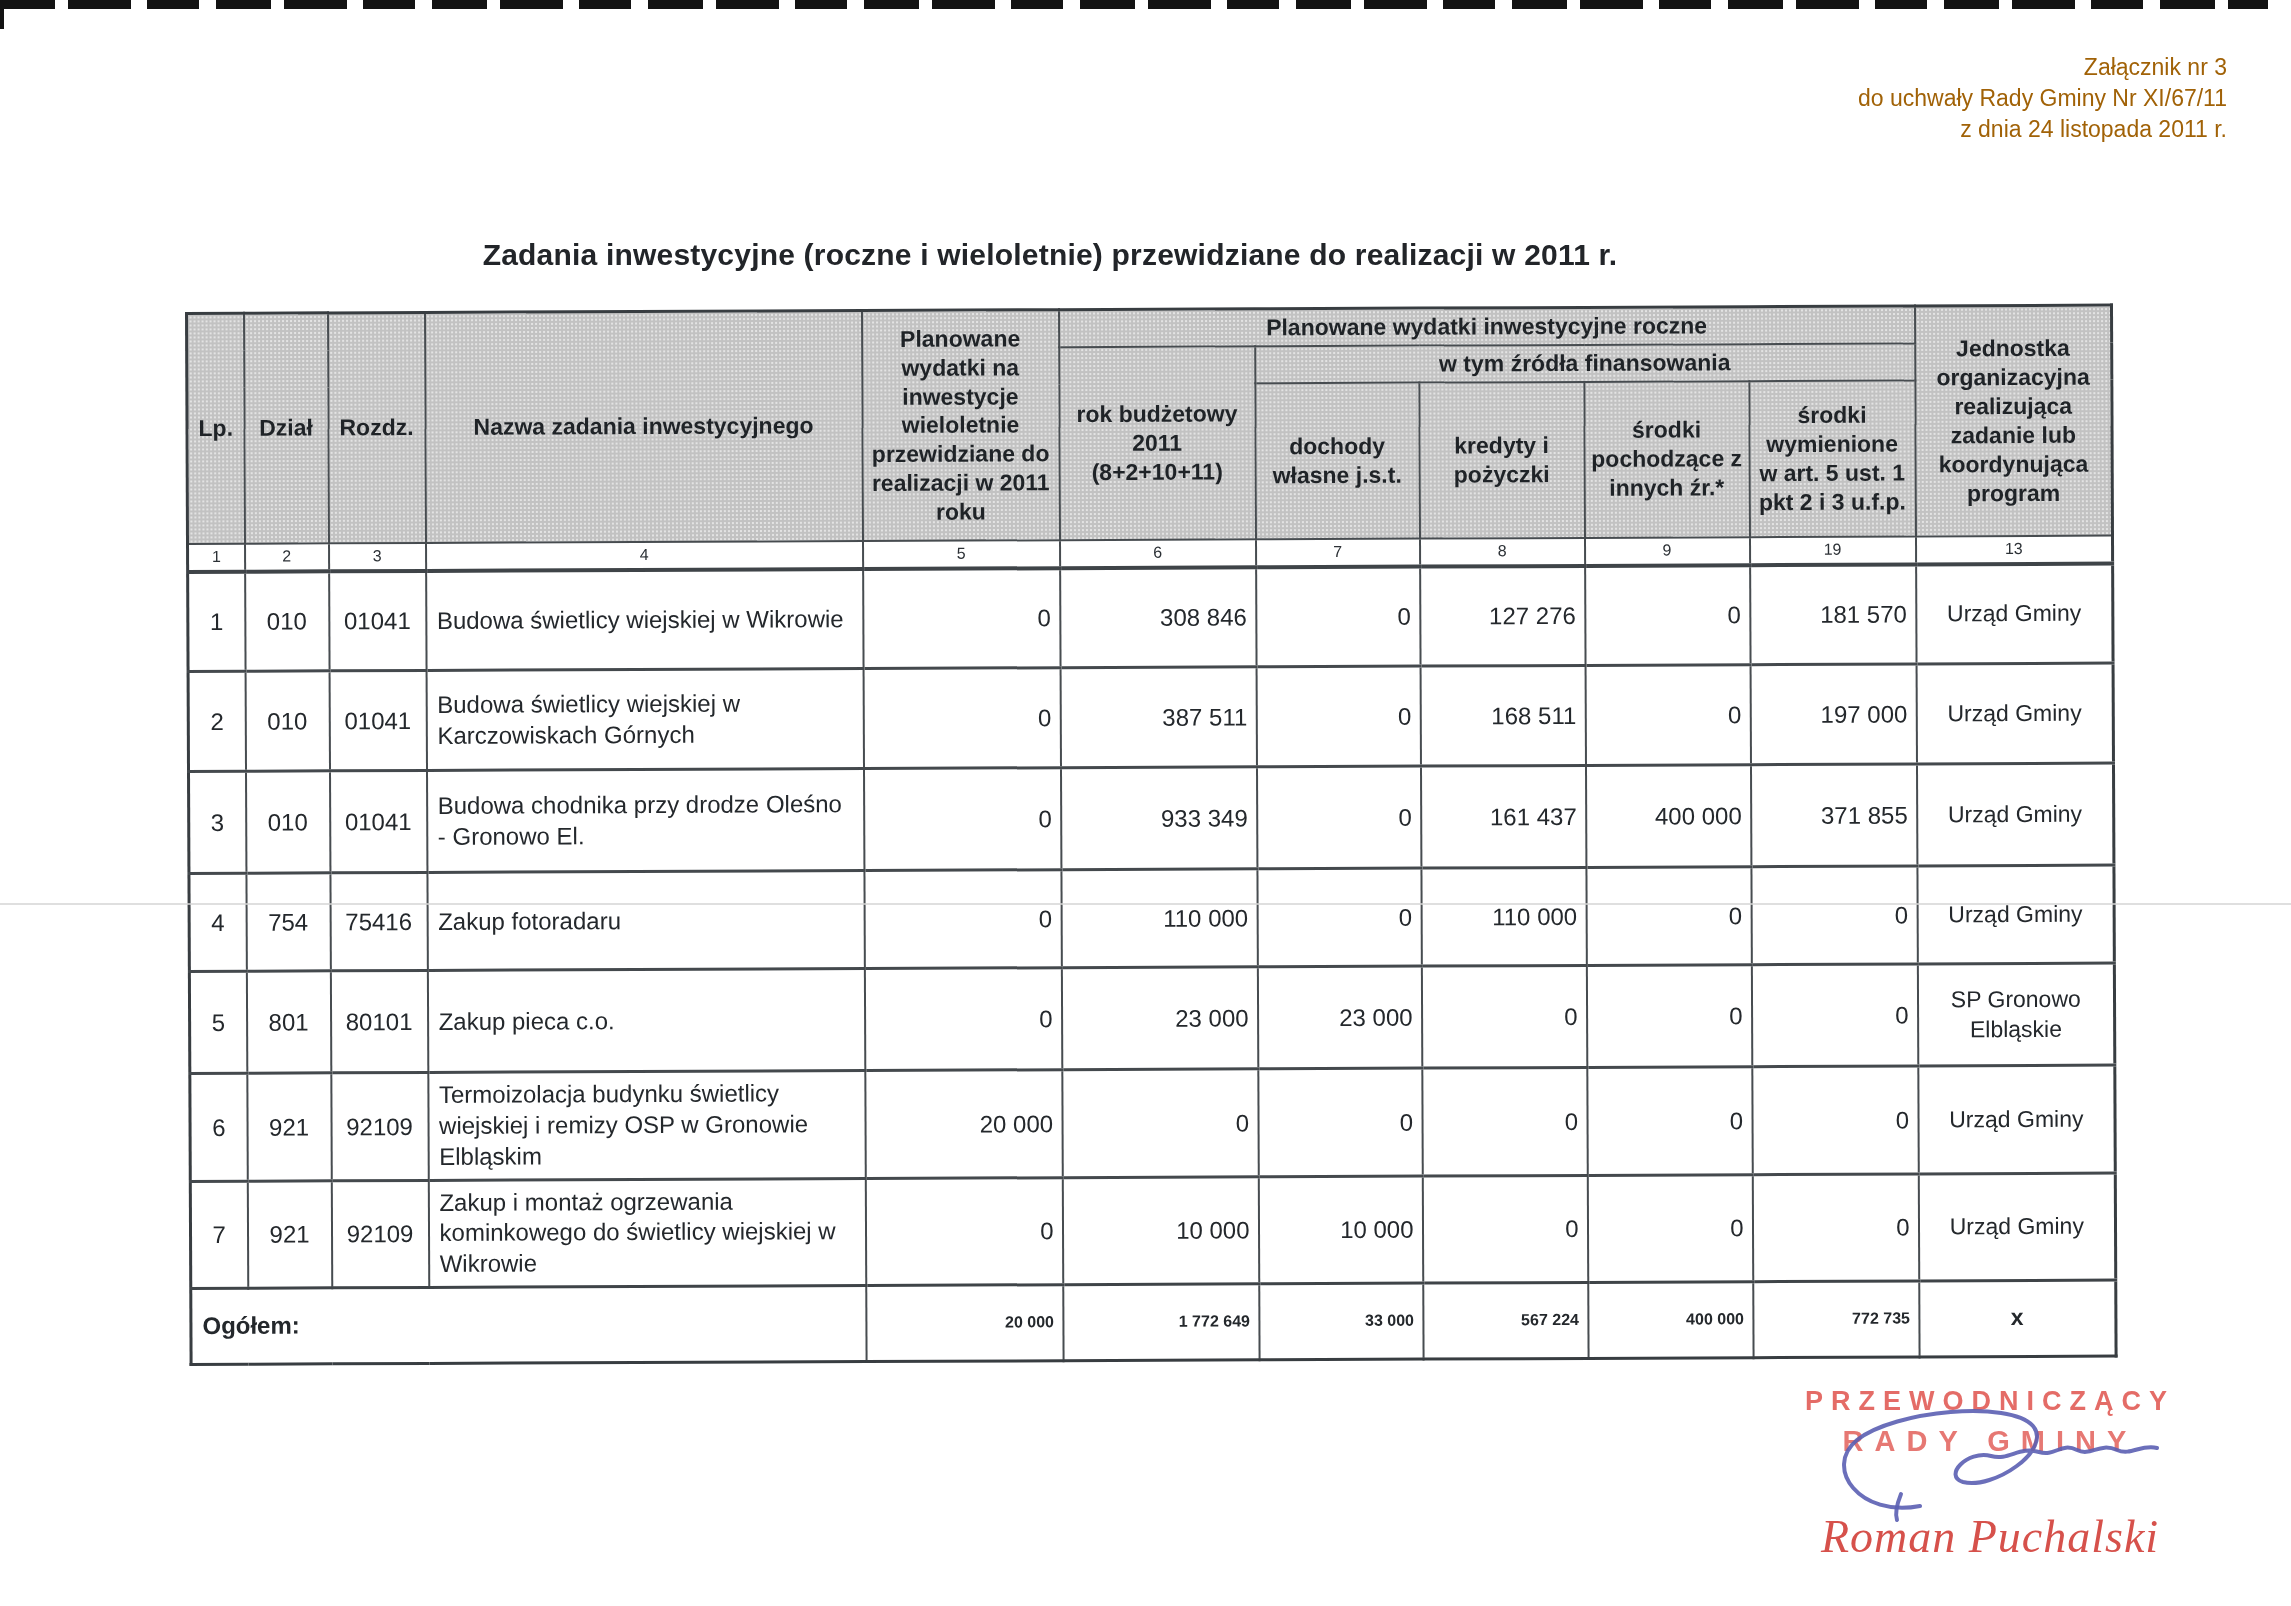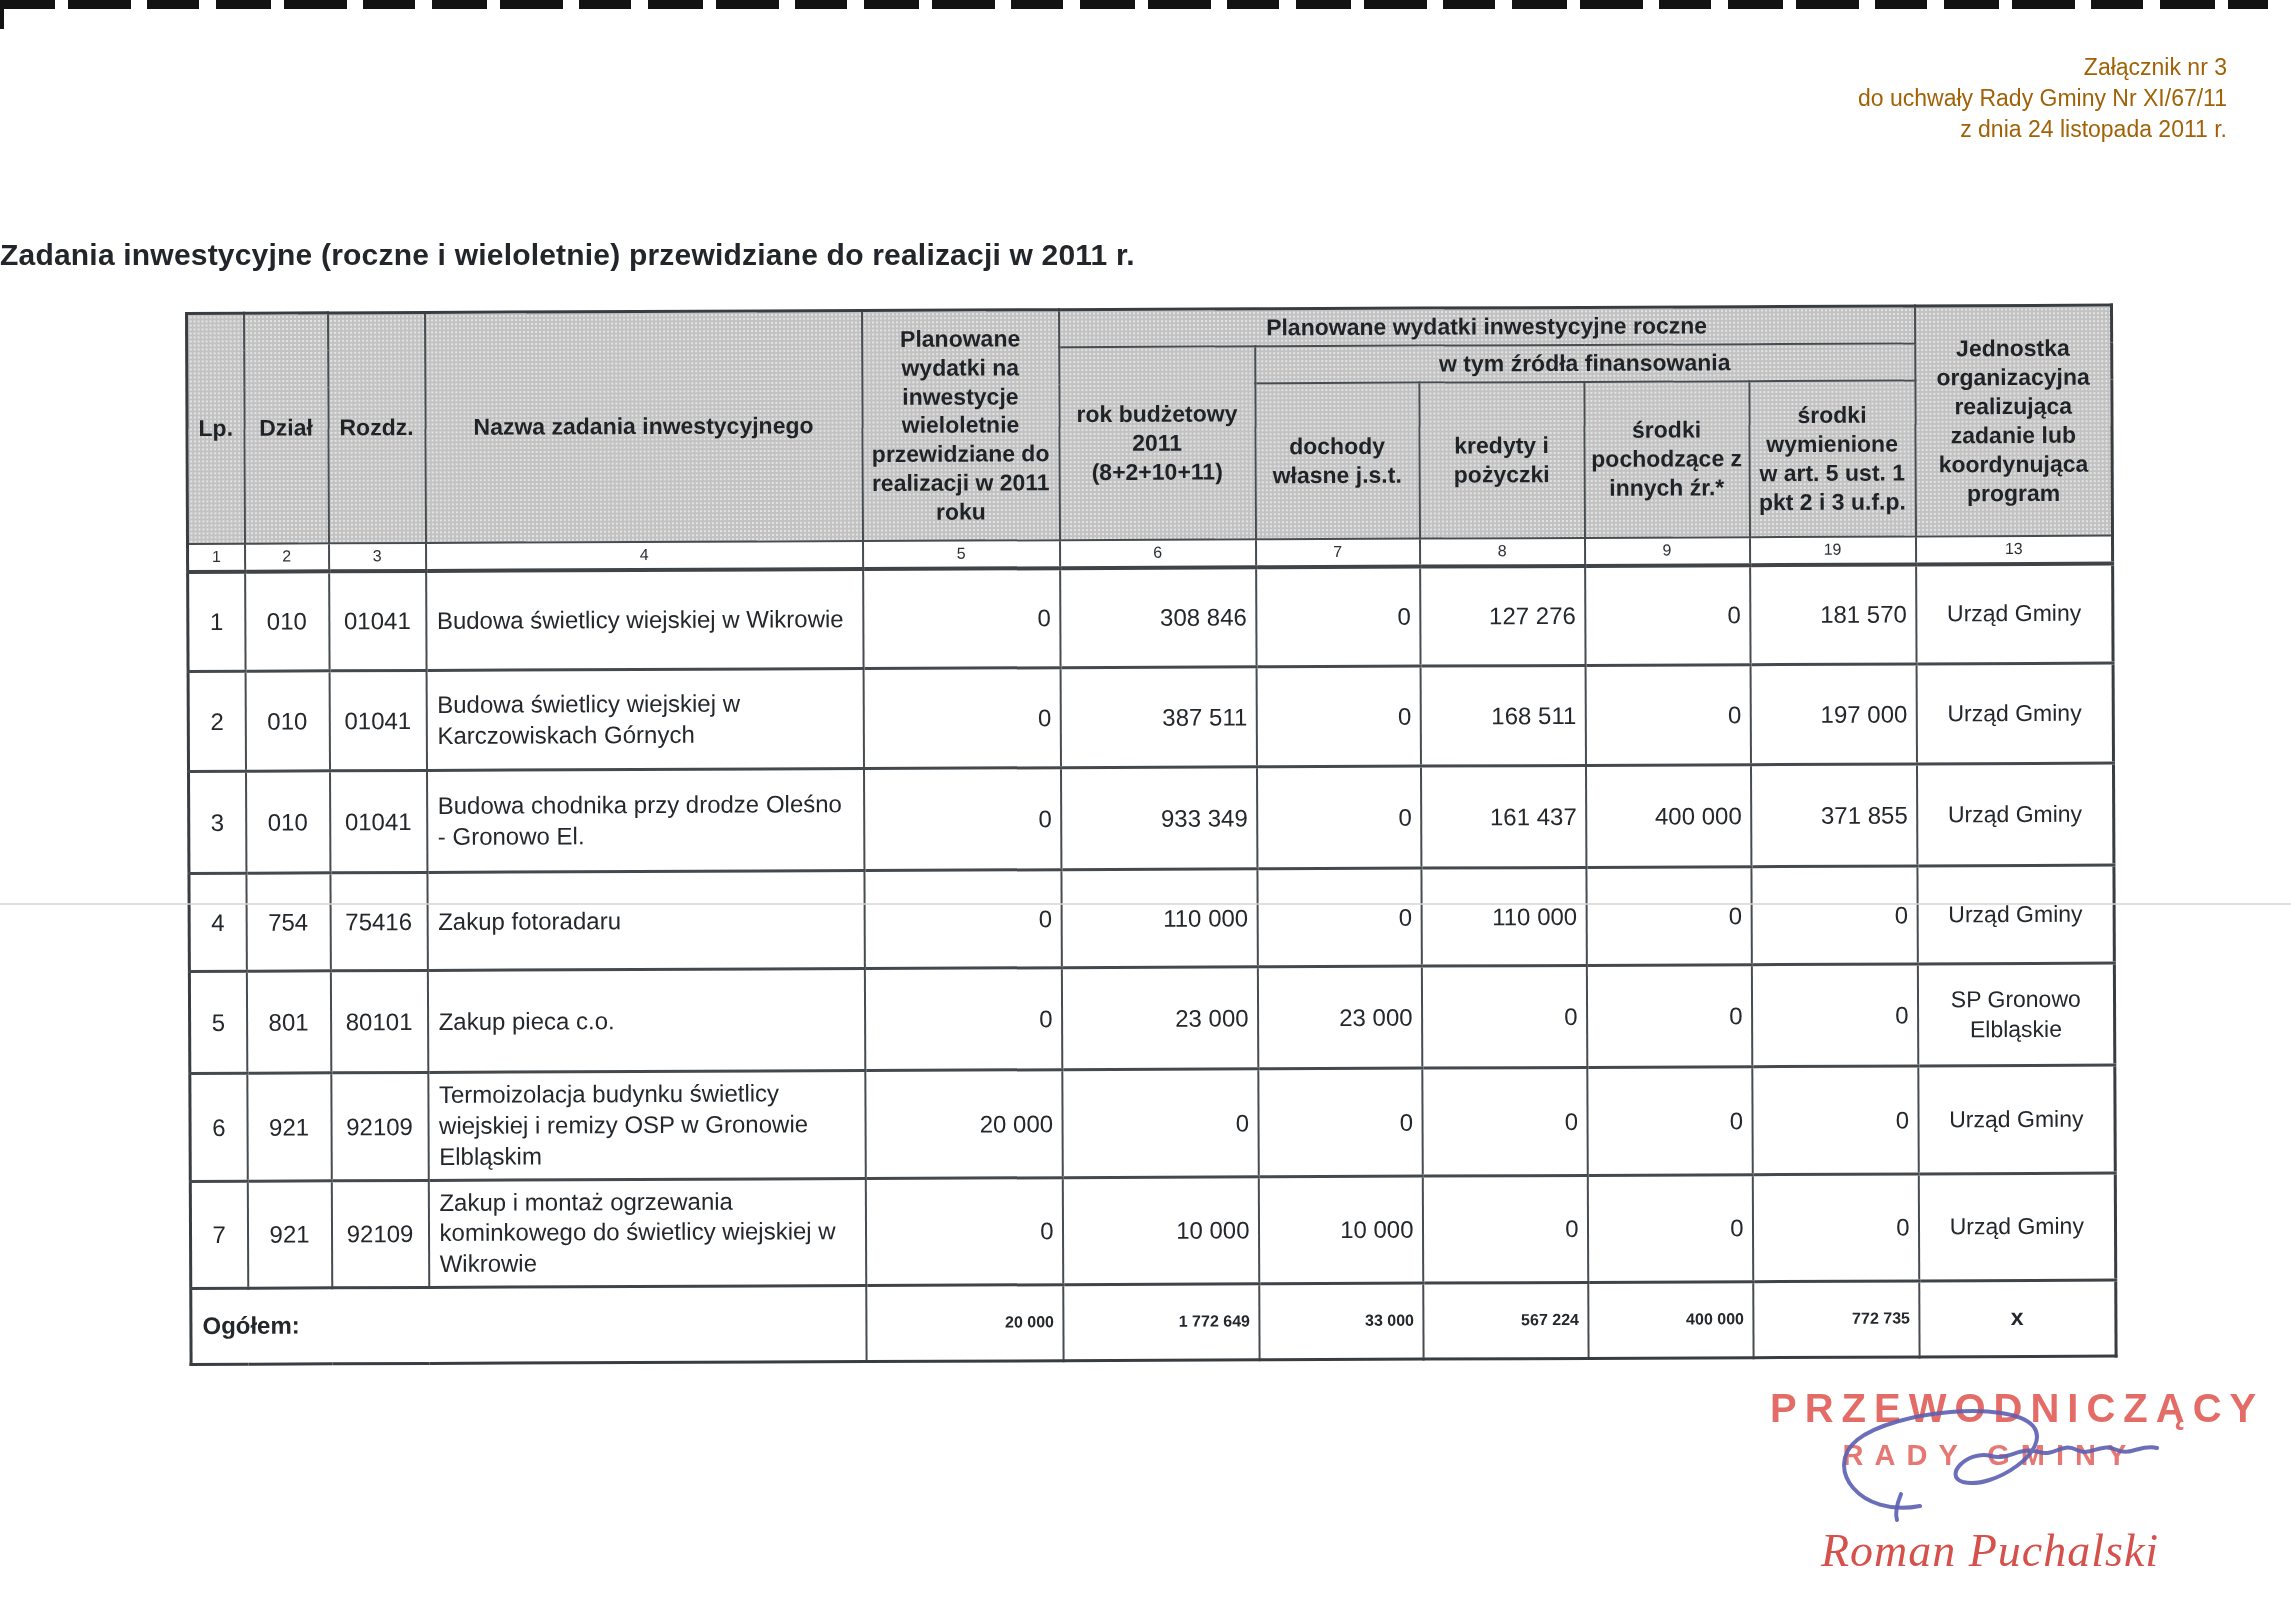--- a/index.html
+++ b/index.html
@@ -25,21 +25,21 @@
     background:#d4d4d4;opacity:.75;z-index:6;pointer-events:none;
   }
   
   .corner-note{
     position:absolute;top:52px;right:64px;
     text-align:right;font-size:23px;line-height:31px;color:#a16207;
   }
   
   .doc-title{
     position:absolute;top:238px;left:0;width:2100px;margin:0;
-    font-size:30px;font-weight:bold;color:#222529;
+    text-align:center;font-size:30px;font-weight:bold;color:#222529;
     letter-spacing:.2px;
   }
   
   .table-wrap{
     position:absolute;left:185px;top:312px;width:1925px;
     transform:rotate(-0.25deg);transform-origin:0 0;
   }
   table{
     border-collapse:collapse;table-layout:fixed;width:1925px;
     border:3px solid #383d41;color:#24282c;
@@ -69,21 +69,21 @@
   td.ctr{text-align:center;padding:2px;}
   td.nazwa{text-align:left;padding:6px 10px;line-height:1.28;}
   td.val{text-align:right;padding:4px 8px 4px 4px;}
   td.jedn{text-align:center;padding:4px 10px;font-size:23px;line-height:1.3;}
   tfoot tr{height:76px;}
   tfoot td{border-top:3px solid #3f4448;font-weight:bold;}
   td.total-label{text-align:left;padding-left:10px;font-size:24px;}
   
   .sig-block{position:absolute;left:1770px;top:1386px;width:440px;text-align:center;}
   .stamp-1{
-    font-size:40px;font-weight:bold;color:#e0534d;letter-spacing:8px;
+    font-size:27px;font-weight:bold;color:#e0534d;letter-spacing:8px;
     opacity:.85;
   }
   .stamp-2{
     font-size:29px;font-weight:bold;color:#e0534d;letter-spacing:11px;
     margin-top:8px;opacity:.78;
   }
   .sig-svg{position:absolute;left:35px;top:12px;z-index:3;}
   .sig-name{
     margin-top:52px;
     font-family:"Liberation Serif", serif;font-style:italic;

